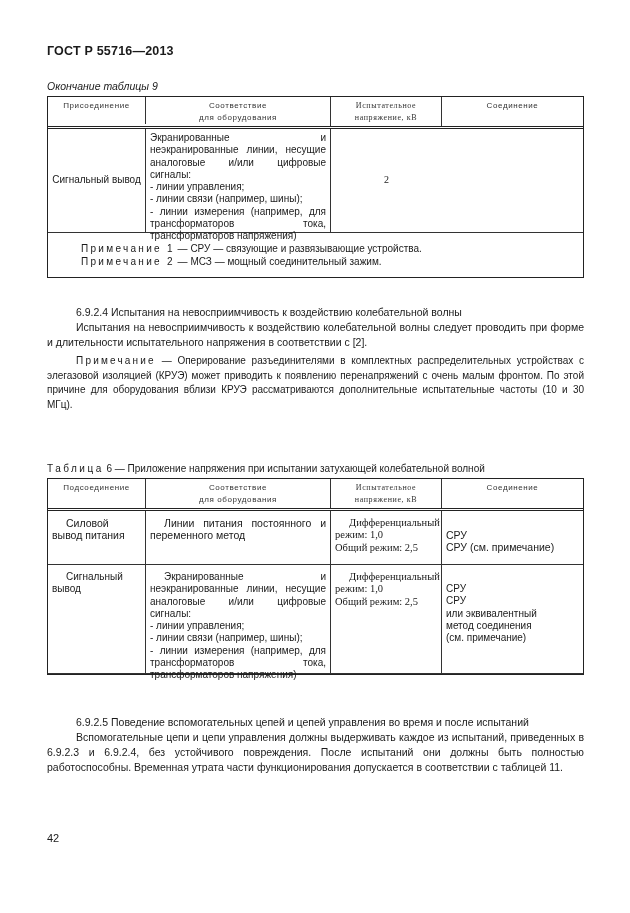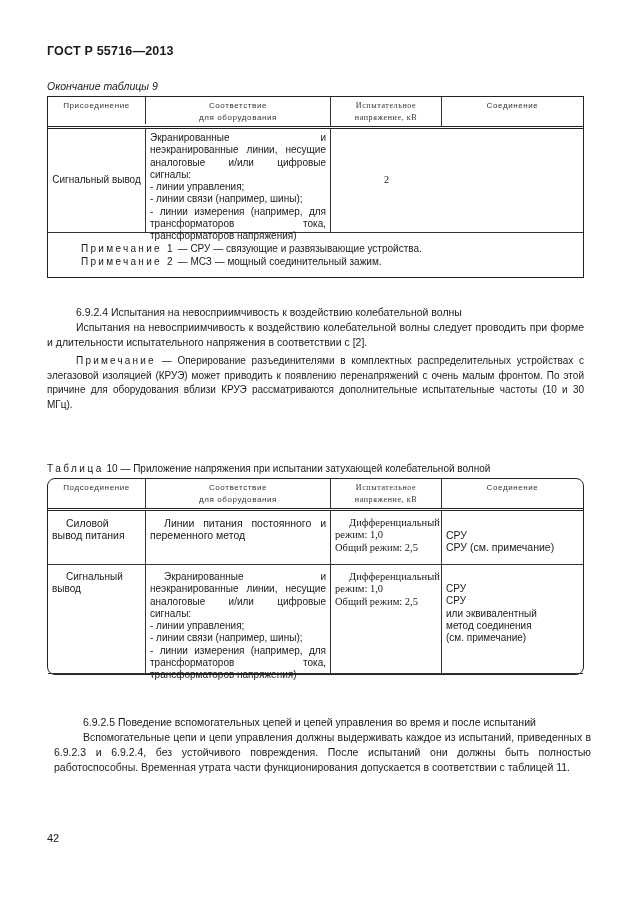--- a/index.html
+++ b/index.html
@@ -107,24 +107,24 @@
 
 <div class="para" style="top:291px;margin-top:14px;">
   <div class="indent">6.9.2.4 Испытания на невосприимчивость к воздействию колебательной волны</div>
   <div class="indent">Испытания на невосприимчивость к воздействию колебательной волны следует проводить при форме и длительности испытательного напряжения в соответствии с [2].</div>
   <div class="indent para-note" style="margin-top:4px;">
     <span class="spaced">Примечание</span><span> — Оперирование разъединителями в комплектных распределительных устройствах с элегазовой изоляцией (КРУЭ) может приводить к появлению перенапряжений с очень малым фронтом. По этой причине для оборудования вблизи КРУЭ рассматриваются дополнительные испытательные частоты (10 и 30 МГц).</span>
   </div>
 </div>
 
 <div class="table-caption" style="top:463px;font-size:10px;">
-  <span class="spaced-sm">Таблица</span><span> 10 — Приложение напряжения при испытании затухающей колебательной волной</span>
+  <span class="spaced-sm">Таблица</span><span> 6 — Приложение напряжения при испытании затухающей колебательной волной</span>
 </div>
 
-<div class="gtable" style="top:478px;border-radius:8px;">
+<div class="gtable" style="top:478px;">
   <div class="row hdr">
     <div class="cell c1" style="height:29px;">Подсоединение</div>
     <div class="cell c2">
       <div>Соответствие</div>
       <div>для оборудования</div>
     </div>
     <div class="cell c3">
       <div>Испытательное</div>
       <div>напряжение,  кВ</div>
     </div>
@@ -157,18 +157,18 @@
     <div class="cell c4" style="padding-top:18px;">
       <div>СРУ</div>
       <div>СРУ</div>
       <div>или эквивалентный</div>
       <div>метод соединения</div>
       <div>(см. примечание)</div>
     </div>
   </div>
 </div>
 
-<div class="para" style="top:715px;margin-left:7px;">
+<div class="para" style="top:715px;">
   <div class="indent">6.9.2.5 Поведение вспомогательных цепей и цепей управления  во время и после испытаний</div>
   <div class="indent">Вспомогательные цепи и цепи управления должны выдерживать каждое из испытаний, приведенных в 6.9.2.3 и 6.9.2.4, без устойчивого повреждения. После испытаний они должны быть полностью работоспособны. Временная утрата части функционирования допускается в соответствии с таблицей 11.</div>
 </div>
 
 <div class="page-number">42</div>
 
 </body></html>

